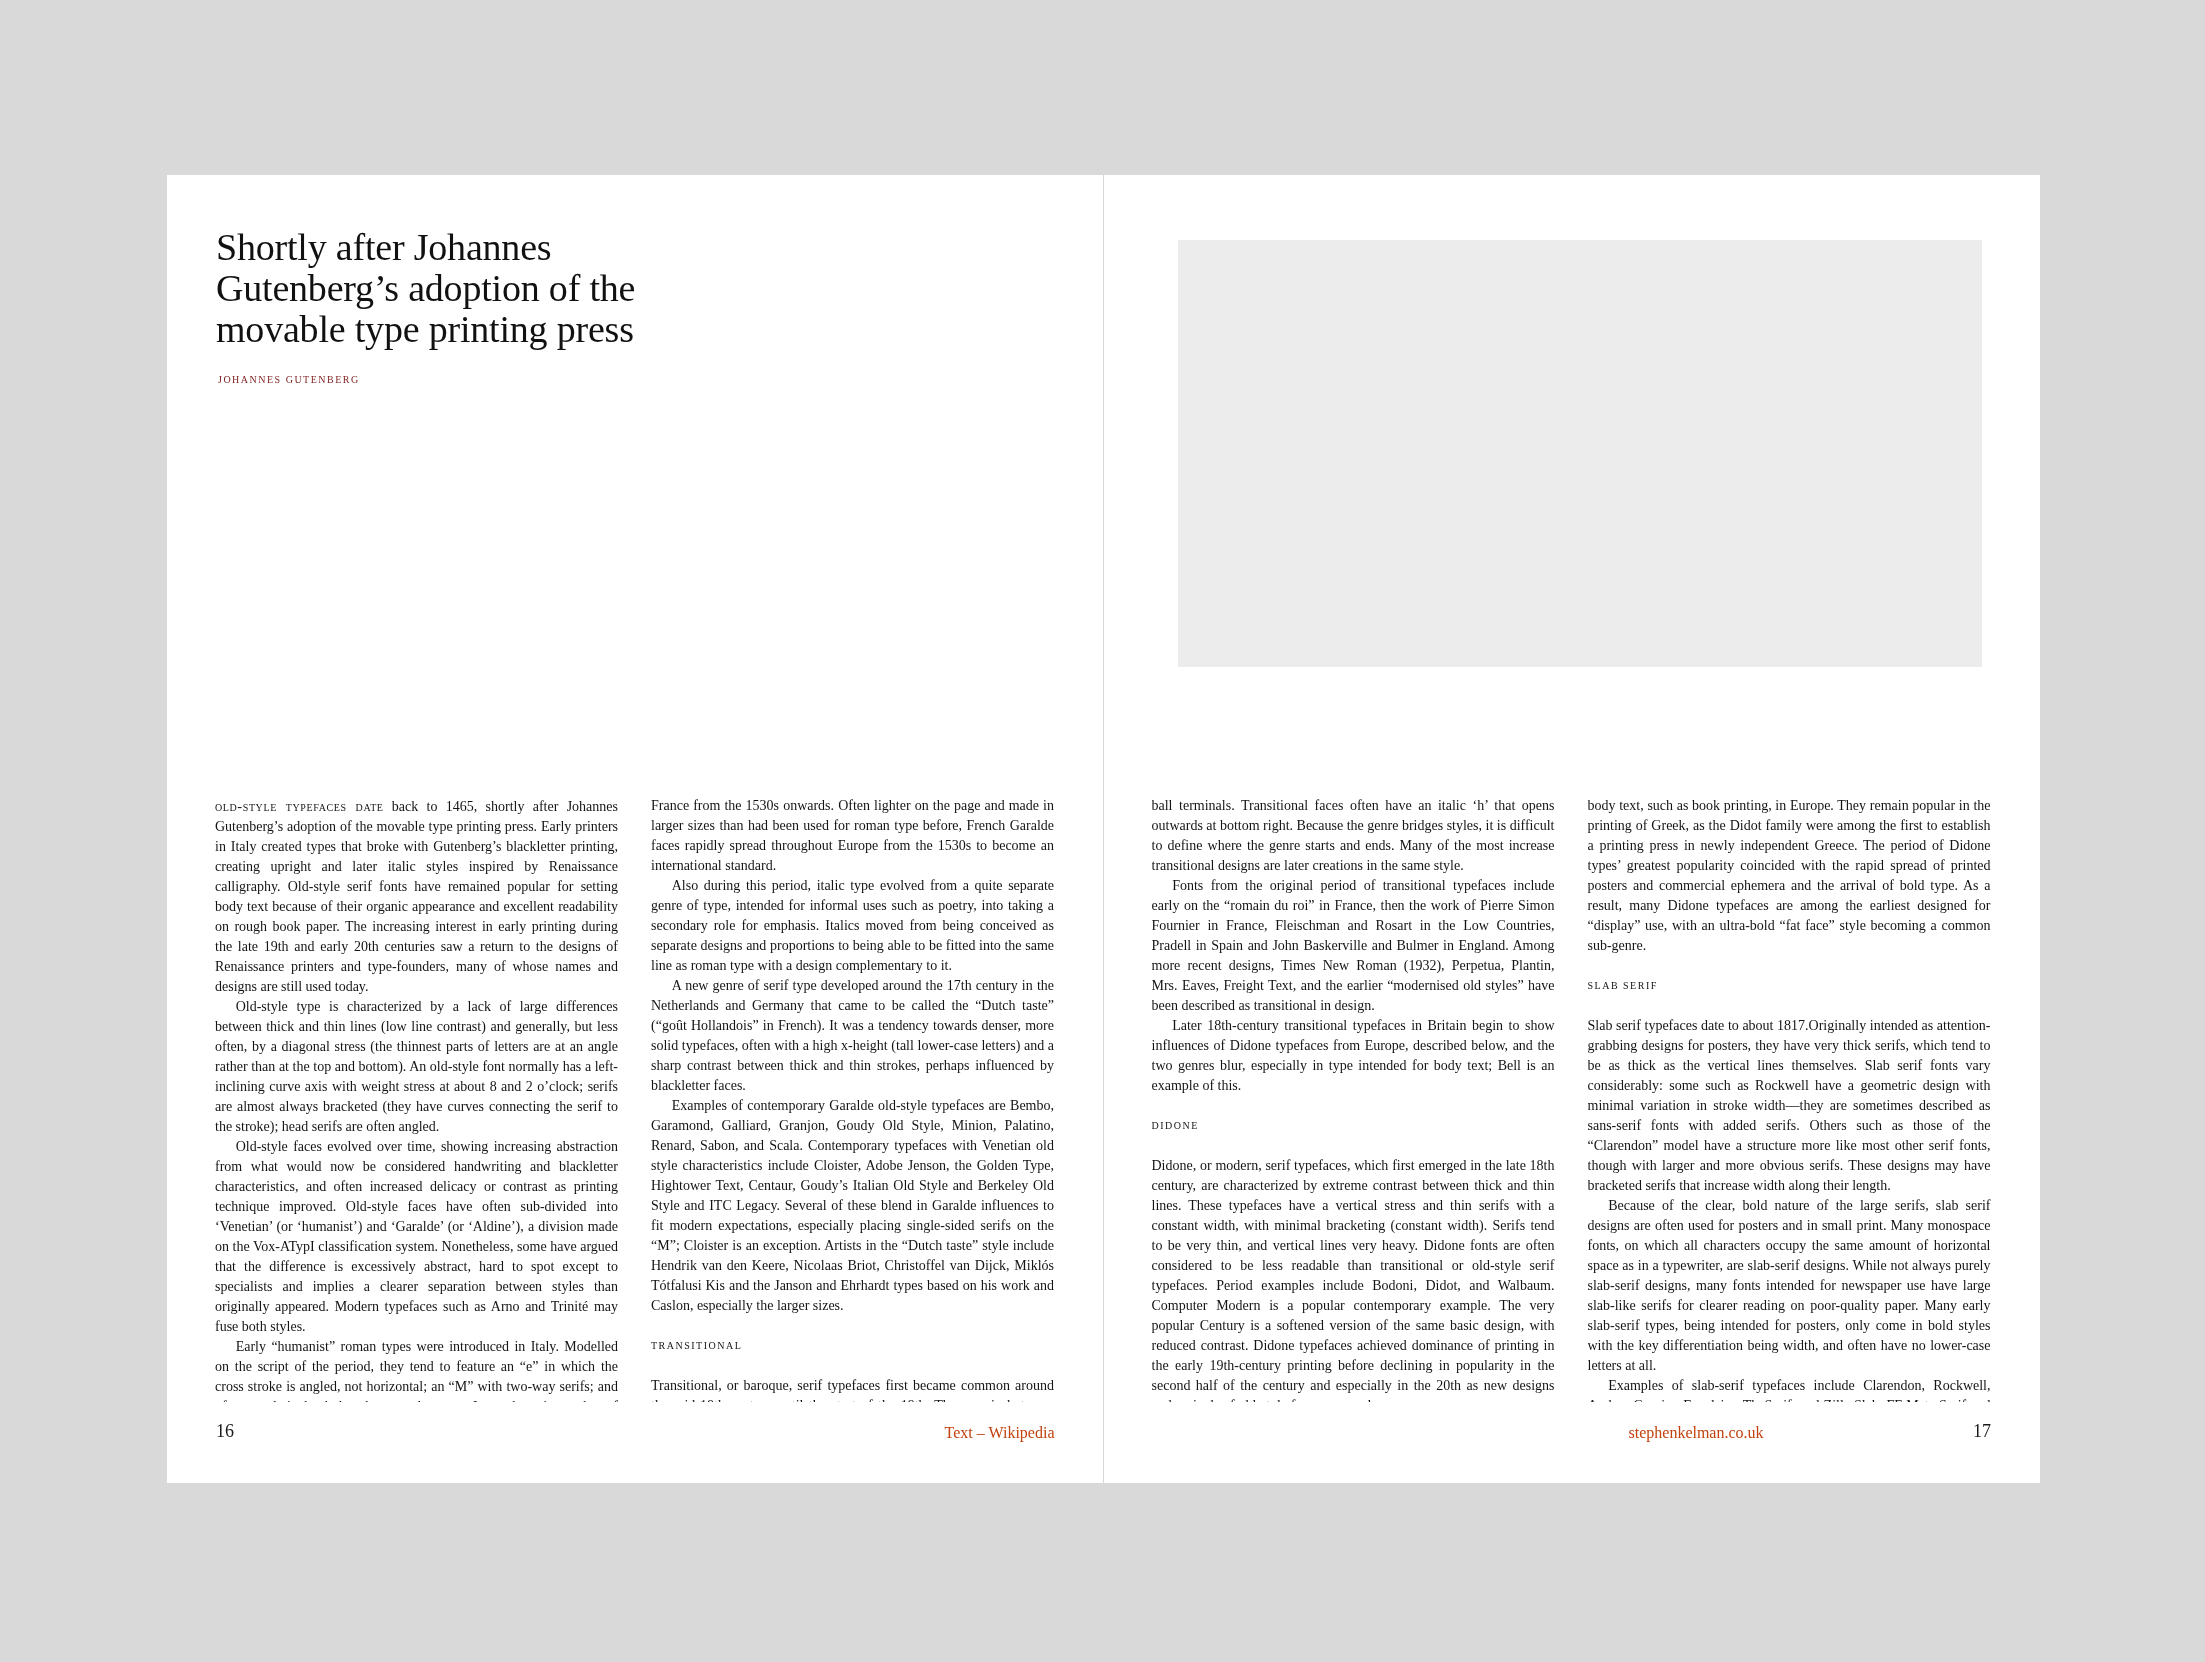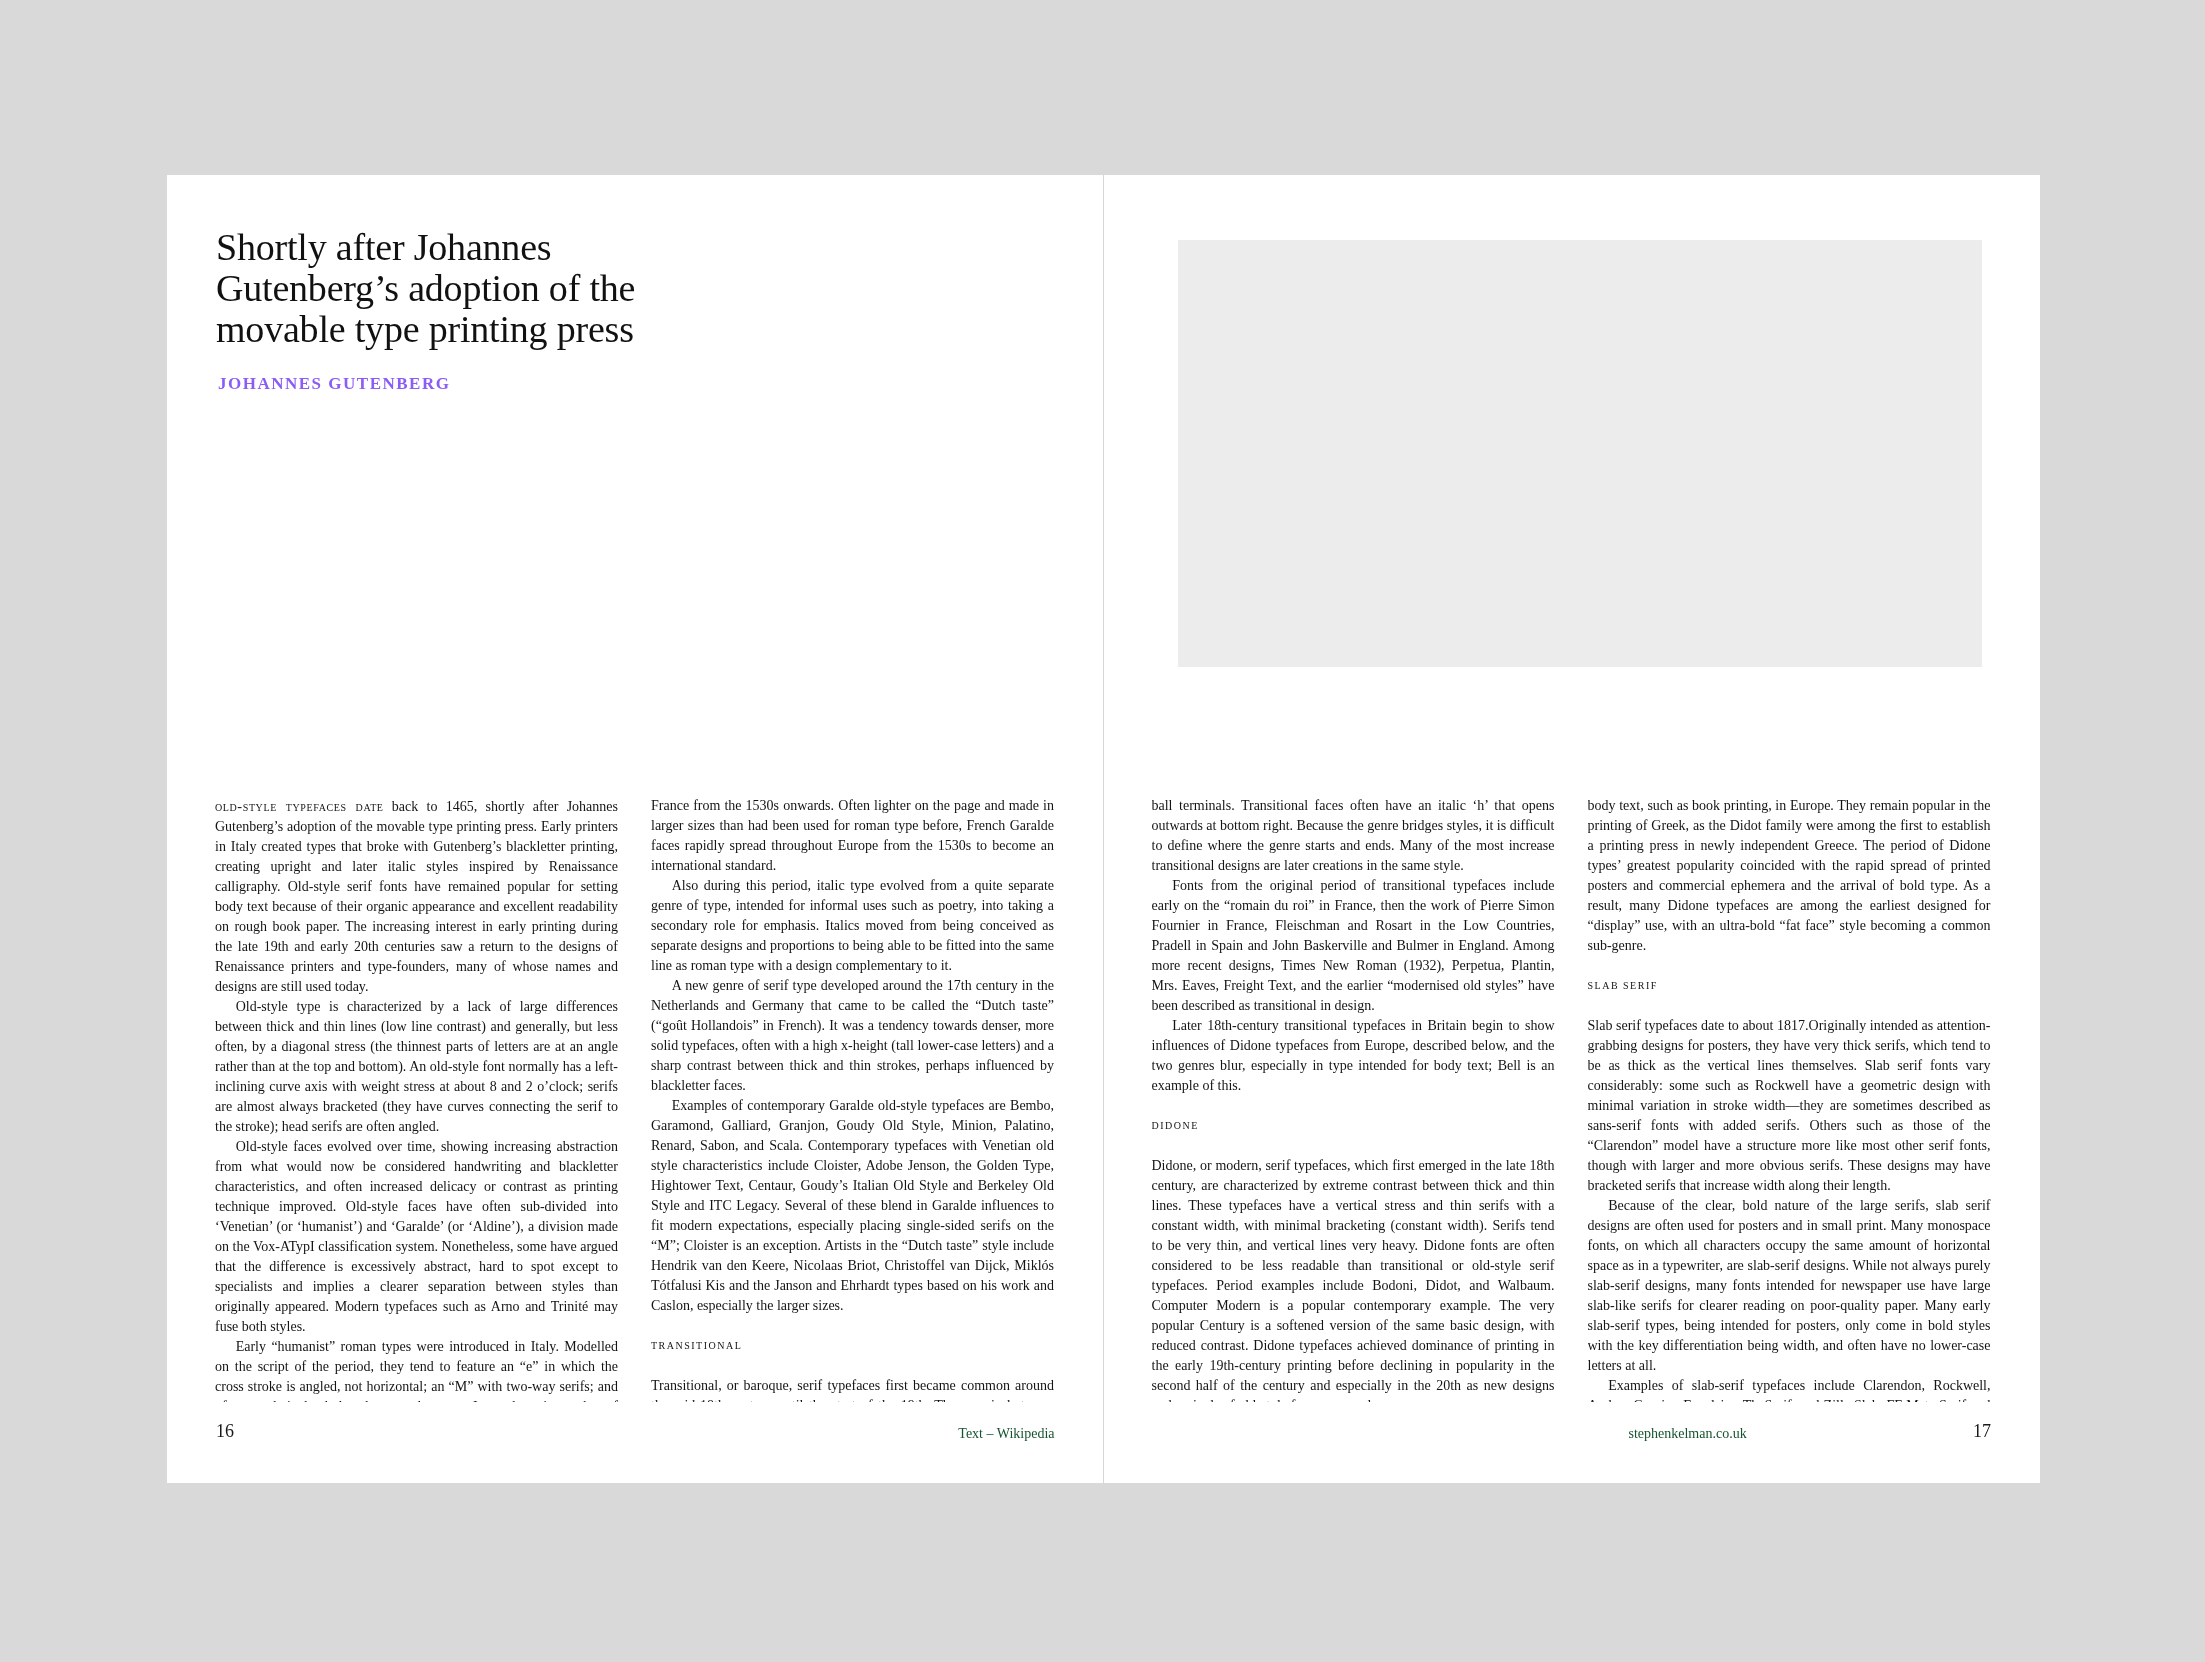--- a/index.html
+++ b/index.html
@@ -40,26 +40,25 @@
     font-size: 38px;
     line-height: 1.08;
     letter-spacing: -0.2px;
     color: #111;
     font-weight: normal;
     margin: 0;
   }
   .byline {
     position: absolute;
     left: 51px; top: 199px;
-    font-size: 17px;
+    font-size: 10px;
     letter-spacing: 1.5px;
-    color: #8b5cf6;
+    color: #7f1d1d;
     font-variant: small-caps;
     text-transform: uppercase;
-    font-weight: bold;
   }
 
   
   .image-placeholder {
     position: absolute;
     left: 74px; top: 65px;
     width: 804px; height: 427px;
     background: #ececec;
   }
 
@@ -113,22 +112,22 @@
     bottom: 41px;
     font-size: 18px;
     color: #1a1a1a;
   }
   .folio.left  { left: 49px; }
   .folio.right { right: 49px; }
 
   .runhead {
     position: absolute;
     bottom: 41px;
-    font-size: 14px;
-    color: #14532d;
+    font-size: 16px;
+    color: #c2410c;
   }
   .runhead.right-aligned { right: 49px; }
   .runhead.left-aligned  { left: 525px; }
 </style>
 </head>
 <body>
 
 <div id="spread">
 
   <div class="gutter-rule"></div>

